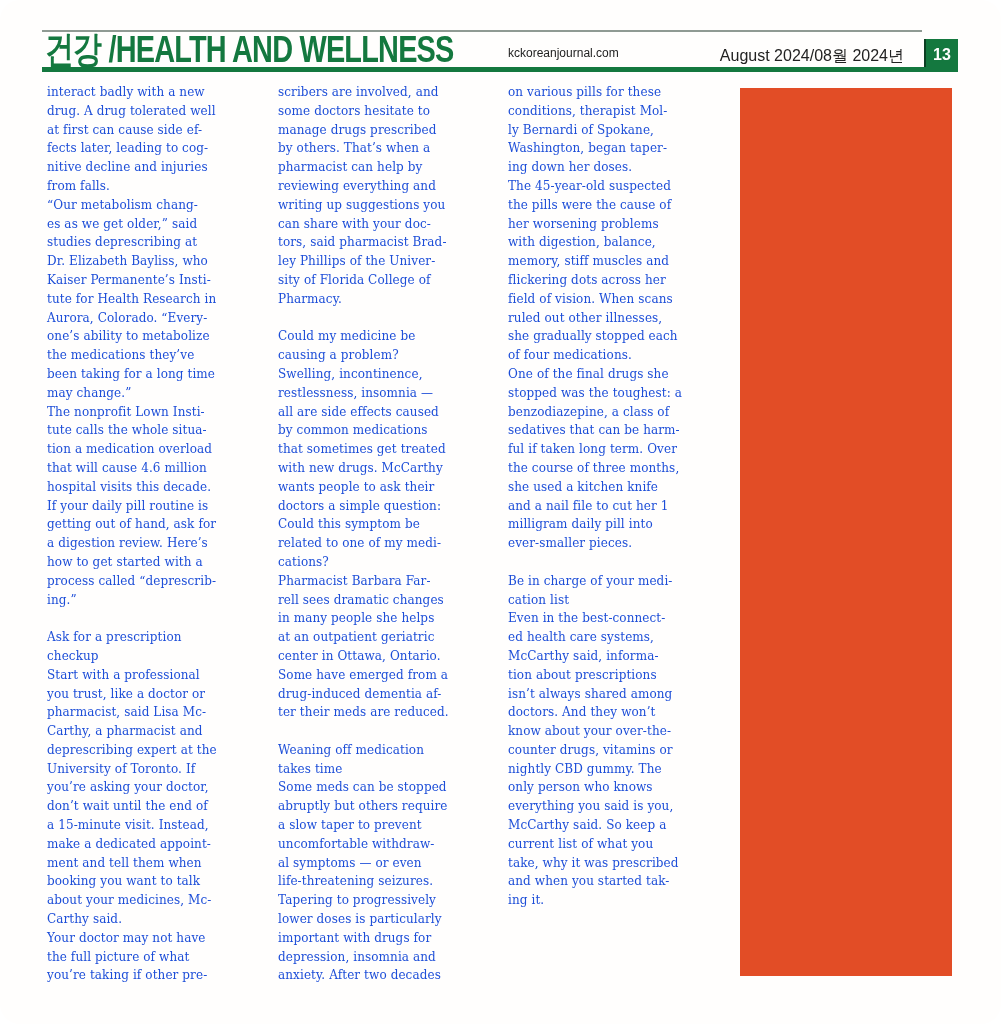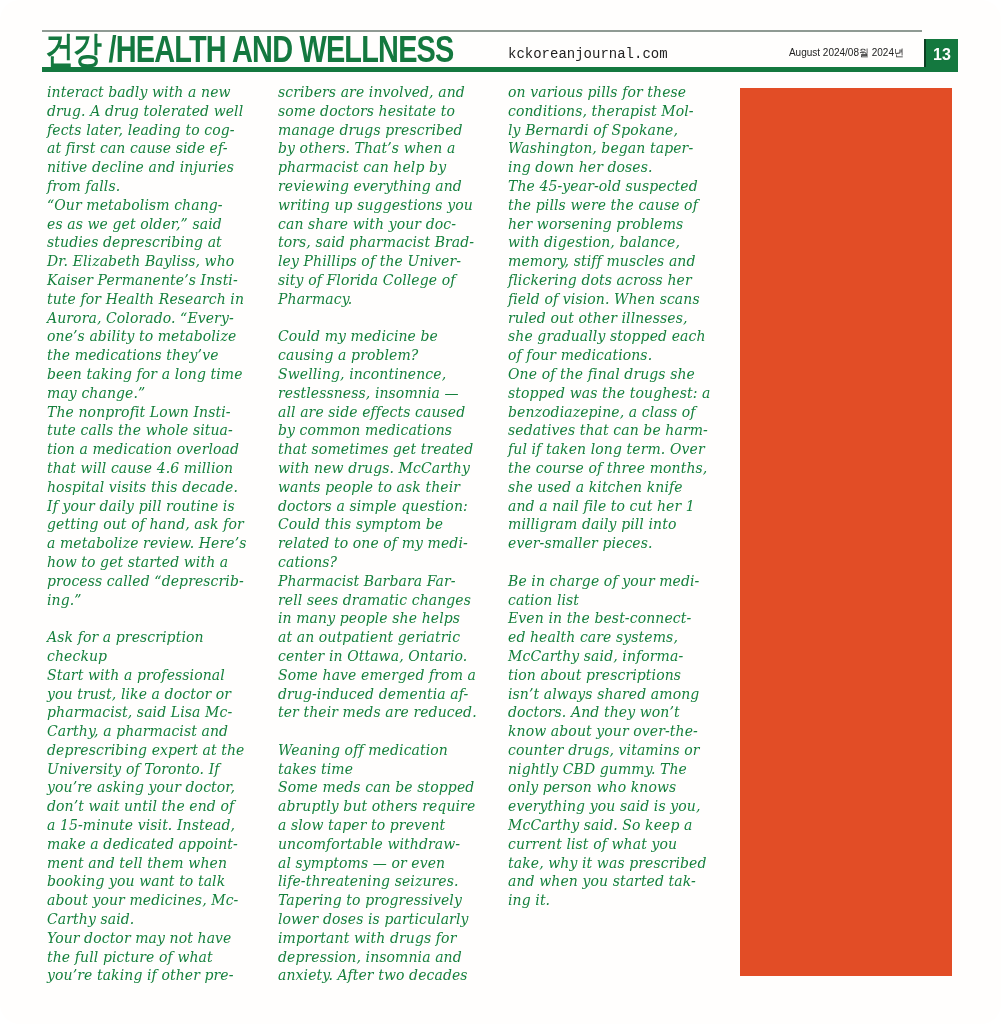--- a/index.html
+++ b/index.html
@@ -22,52 +22,51 @@
     font-weight:bold;
     font-size:37px;line-height:38px;
     color:#14783F;
     letter-spacing:-1px;
     transform:scaleX(0.78);
     transform-origin:left center;
     white-space:nowrap;
   }
   .site-url{
     position:absolute;left:508px;top:46px;
-    font-family:Liberation Mono, monospace;
-    font-size:14px;color:#222;
+    font-family:Liberation Sans, sans-serif;
+    font-size:12px;color:#222;
     white-space:nowrap;
   }
   .issue-date{
     position:absolute;right:97px;top:46px;
     font-family:"Liberation Sans", sans-serif;
-    font-size:10px;color:#222;
+    font-size:16px;color:#222;
     white-space:nowrap;
   }
   .page-badge{
     position:absolute;left:924px;top:39px;width:34px;height:32px;
     background:#14783F;
     border-left:2px solid #0c3f23;
     color:#ffffff;
     font-family:"Liberation Sans", sans-serif;
     font-weight:bold;font-size:16px;
     display:flex;align-items:center;justify-content:center;
     box-sizing:border-box;
   }
   .thickrule{
     position:absolute;left:42px;top:67px;width:916px;height:5px;
     background:#14783F;
   }
   
   .col{
     position:absolute;top:83px;
-    font-size:14px;
+    font-size:12px;
     line-height:18.8px;
-    color:#15803d;
+    color:#1d4ed8;
     letter-spacing:0.1px;
-    font-style:italic;
   }
   .col .line{white-space:nowrap;}
   .col-1{left:47px;width:228px;}
   .col-2{left:278px;width:228px;}
   .col-3{left:508px;width:232px;}
   .orange-block{
     position:absolute;left:740px;top:88px;width:212px;height:888px;
     background:#E24D26;
   }
 </style>
@@ -84,43 +83,43 @@
 
   <div class="issue-date">August 2024/08월 2024년</div>
 
   <div class="page-badge">13</div>
 
   <div class="thickrule"></div>
 
   <div class="col col-1">
       <div class="line">interact badly with a new</div>
       <div class="line">drug. A drug tolerated well</div>
+      <div class="line">at first can cause side ef-</div>
       <div class="line">fects later, leading to cog-</div>
-      <div class="line">at first can cause side ef-</div>
       <div class="line">nitive decline and injuries</div>
       <div class="line">from falls.</div>
       <div class="line">“Our metabolism chang-</div>
       <div class="line">es as we get older,” said</div>
       <div class="line">studies deprescribing at</div>
       <div class="line">Dr. Elizabeth Bayliss, who</div>
       <div class="line">Kaiser Permanente’s Insti-</div>
       <div class="line">tute for Health Research in</div>
       <div class="line">Aurora, Colorado. “Every-</div>
       <div class="line">one’s ability to metabolize</div>
       <div class="line">the medications they’ve</div>
       <div class="line">been taking for a long time</div>
       <div class="line">may change.”</div>
       <div class="line">The nonprofit Lown Insti-</div>
       <div class="line">tute calls the whole situa-</div>
       <div class="line">tion a medication overload</div>
       <div class="line">that will cause 4.6 million</div>
       <div class="line">hospital visits this decade.</div>
       <div class="line">If your daily pill routine is</div>
       <div class="line">getting out of hand, ask for</div>
-      <div class="line">a metabolize review. Here’s</div>
+      <div class="line">a digestion review. Here’s</div>
       <div class="line">how to get started with a</div>
       <div class="line">process called “deprescrib-</div>
       <div class="line">ing.”</div>
       <div class="line">&nbsp;</div>
       <div class="line">Ask for a prescription</div>
       <div class="line">checkup</div>
       <div class="line">Start with a professional</div>
       <div class="line">you trust, like a doctor or</div>
       <div class="line">pharmacist, said Lisa Mc-</div>
       <div class="line">Carthy, a pharmacist and</div>

